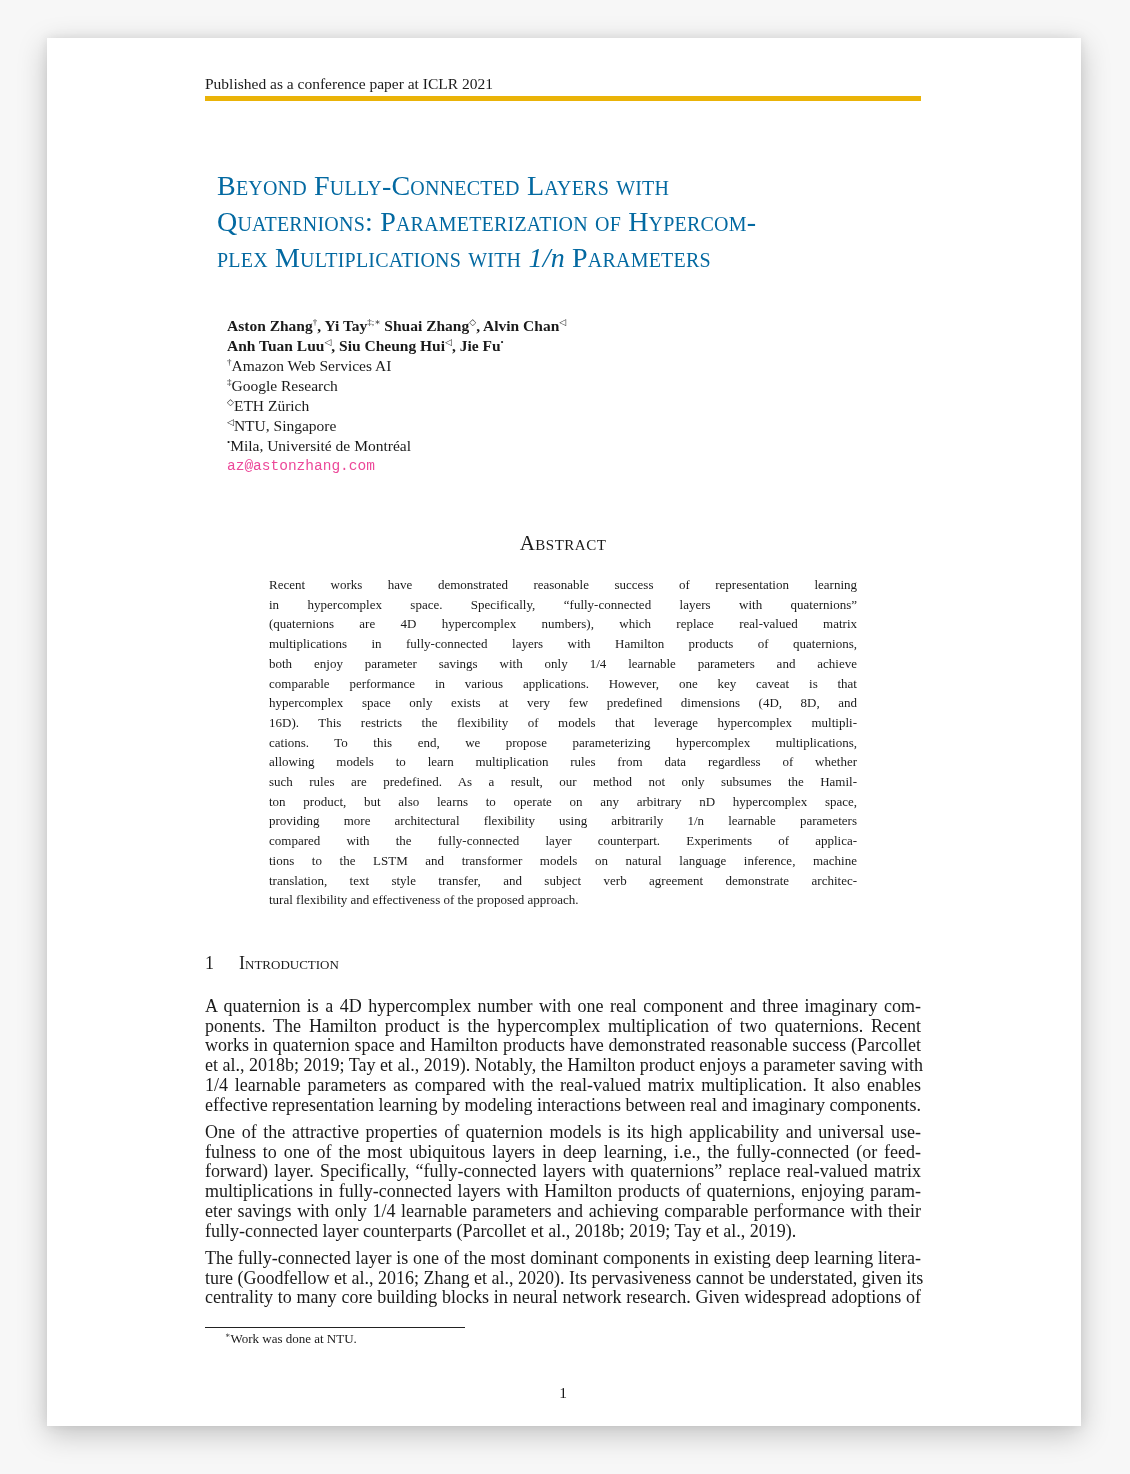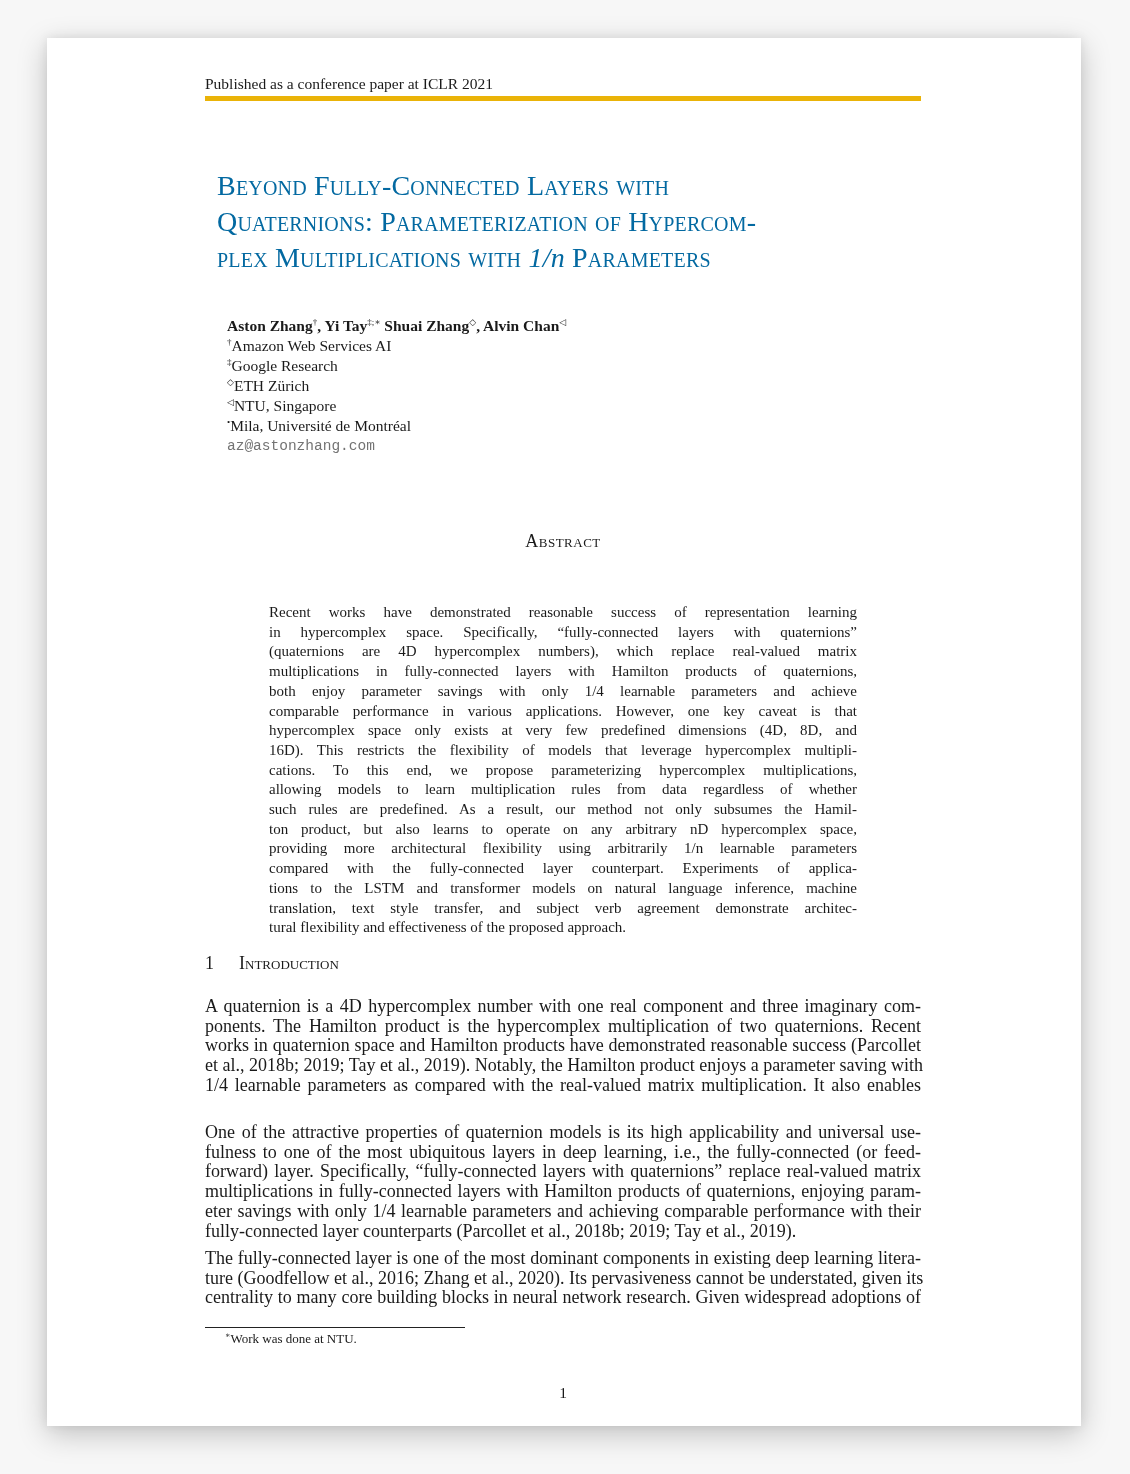--- a/index.html
+++ b/index.html
@@ -39,35 +39,34 @@
   .authors {
     left: 168px; top: 278px; width: 500px;
     font-size: 15.5px; line-height: 20px; margin-left: 12px;
   }
   .authors .names { font-weight: bold; white-space: nowrap; display:block; }
   .authors sup { font-size: 9px; font-weight: normal; vertical-align: 6px; line-height: 0; }
   .authors .aff { display: block; white-space: nowrap; }
   .authors .email {
     display: block;
     font-family: "Liberation Mono", "DejaVu Sans Mono", monospace;
-    font-size: 14.5px; color: #737373;
+    font-size: 14.5px; color: #ec4899;
   }
   .abstract-title {
     left: 158px; top: 493px; width: 716px;
     text-align: center;
-    font-size: 18px;
+    font-size: 21px;
     font-variant: small-caps;
     letter-spacing: 0.5px;
   }
   .abstract {
     left: 222px; top: 537px; width: 588px;
-    font-size: 15px;
+    font-size: 13px;
     line-height: 19.7px;
     text-align: justify;
-    margin-top: 28px;
   }
   .abstract .l, .para .l {
     display: block;
     text-align: justify;
     text-align-last: justify;
     white-space: nowrap;
   }
   .abstract .l.last, .para .l.last { text-align-last: left; }
   .section {
     left: 158px; top: 915px; width: 716px;
@@ -107,20 +106,23 @@
   <div class="abs title">
     <span class="ln">Beyond Fully-Connected Layers with</span>
     <span class="ln">Quaternions:  Parameterization of Hypercom-</span>
     <span class="ln"><span>plex Multiplications with </span><i>1/n</i><span> Parameters</span></span>
   </div>
 
   <div class="abs authors">
     <span class="names">
       <span>Aston Zhang</span><sup>†</sup><span>, </span><span>Yi Tay</span><sup>‡;∗</sup><span> </span><span>Shuai Zhang</span><sup>◇</sup><span>, </span><span>Alvin Chan</span><sup>◁</sup>
     </span>
+    <span class="names">
+      <span>Anh Tuan Luu</span><sup>◁</sup><span>, </span><span>Siu Cheung Hui</span><sup>◁</sup><span>, </span><span>Jie Fu</span><sup>•</sup>
+    </span>
     <span class="aff"><sup>†</sup><span>Amazon Web Services AI</span></span>
     <span class="aff"><sup>‡</sup><span>Google Research</span></span>
     <span class="aff"><sup>◇</sup><span>ETH Zürich</span></span>
     <span class="aff"><sup>◁</sup><span>NTU, Singapore</span></span>
     <span class="aff"><sup>•</sup><span>Mila, Université de Montréal</span></span>
     <span class="email">az@astonzhang.com</span>
   </div>
 
   <div class="abs abstract-title">Abstract</div>
   <div class="abs abstract" id="abstract-body">
@@ -146,20 +148,21 @@
   <div class="abs section">
     <span class="num">1</span><span>Introduction</span>
   </div>
 
   <div class="abs para p1" id="para-0">
       <span class="l">A quaternion is a 4D hypercomplex number with one real component and three imaginary com-</span>
       <span class="l">ponents.  The Hamilton product is the hypercomplex multiplication of two quaternions.  Recent</span>
       <span class="l">works in quaternion space and Hamilton products have demonstrated reasonable success (Parcollet</span>
       <span class="l">et al., 2018b; 2019; Tay et al., 2019). Notably, the Hamilton product enjoys a parameter saving with</span>
       <span class="l">1/4 learnable parameters as compared with the real-valued matrix multiplication.  It also enables</span>
+      <span class="l last">effective representation learning by modeling interactions between real and imaginary components.</span>
     </div>
   <div class="abs para p2" id="para-1">
       <span class="l">One of the attractive properties of quaternion models is its high applicability and universal use-</span>
       <span class="l">fulness to one of the most ubiquitous layers in deep learning, i.e., the fully-connected (or feed-</span>
       <span class="l">forward) layer.  Specifically, “fully-connected layers with quaternions” replace real-valued matrix</span>
       <span class="l">multiplications in fully-connected layers with Hamilton products of quaternions, enjoying param-</span>
       <span class="l">eter savings with only 1/4 learnable parameters and achieving comparable performance with their</span>
       <span class="l last">fully-connected layer counterparts (Parcollet et al., 2018b; 2019; Tay et al., 2019).</span>
     </div>
   <div class="abs para p3" id="para-2">

